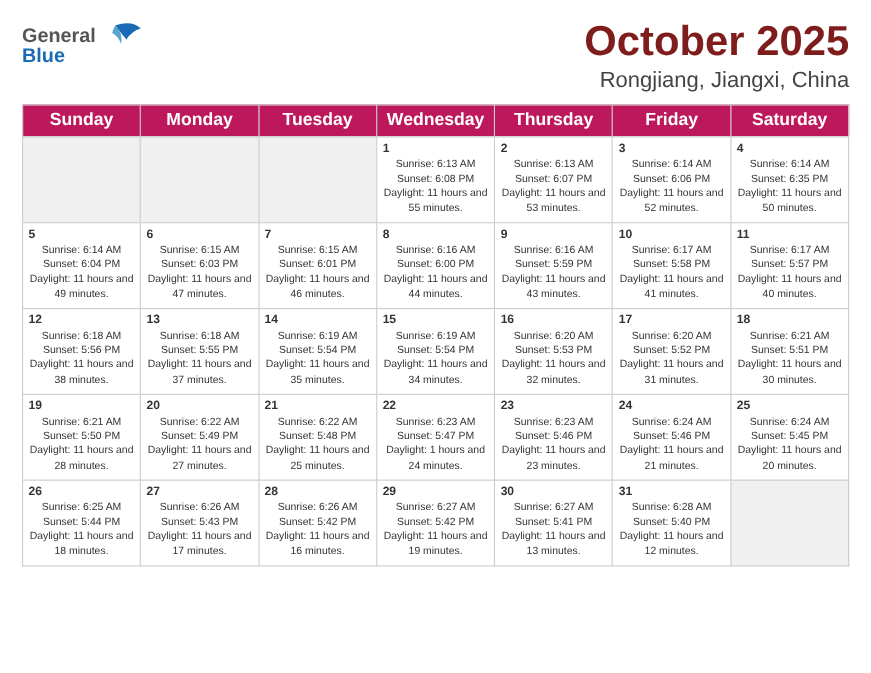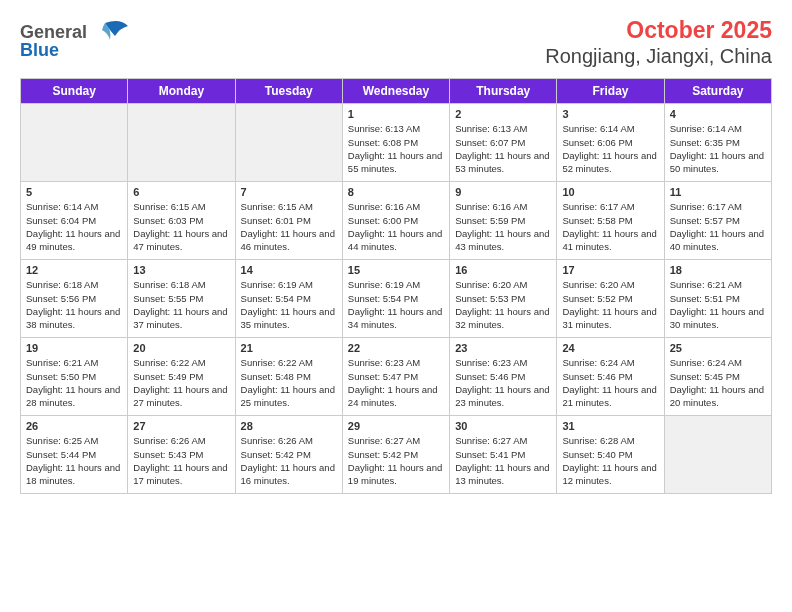--- a/index.html
+++ b/index.html
@@ -23,40 +23,40 @@
       margin-bottom: 10px;
     }
     .logo {
       display: flex;
       align-items: center;
     }
     .title-block {
       text-align: right;
     }
     .month-title {
-      font-size: 23px;
+      font-size: 38px;
       font-weight: bold;
-      color: #ef4444;
+      color: #7f1d1d;
       line-height: 1.1;
     }
     .location {
       font-size: 20px;
       color: #444;
       margin-top: 2px;
     }
     table {
       width: 100%;
       border-collapse: collapse;
       table-layout: fixed;
     }
     .day-header {
-      background: #6d28d9;
+      background: #be185d;
       color: #fff;
       font-weight: bold;
-      font-size: 12px;
+      font-size: 16px;
       text-align: center;
       padding: 5px 2px;
       border: 1px solid #ccc;
     }
     td {
       border: 1px solid #ccc;
       vertical-align: top;
       padding: 4px 5px;
       font-size: 9.5px;
       color: #333;
@@ -66,20 +66,21 @@
     td.empty {
       background: #f0f0f0;
     }
     .day-num {
       font-weight: bold;
       font-size: 11px;
       margin-bottom: 2px;
     }
     .cell-info {
       line-height: 1.4;
+      text-align: center;
     }
   </style>
 </head>
 <body>
 
 <div class="page">
   <div class="header">
     <div class="logo">
       <div>
         <svg width="110" height="42" viewBox="0 0 110 42">

